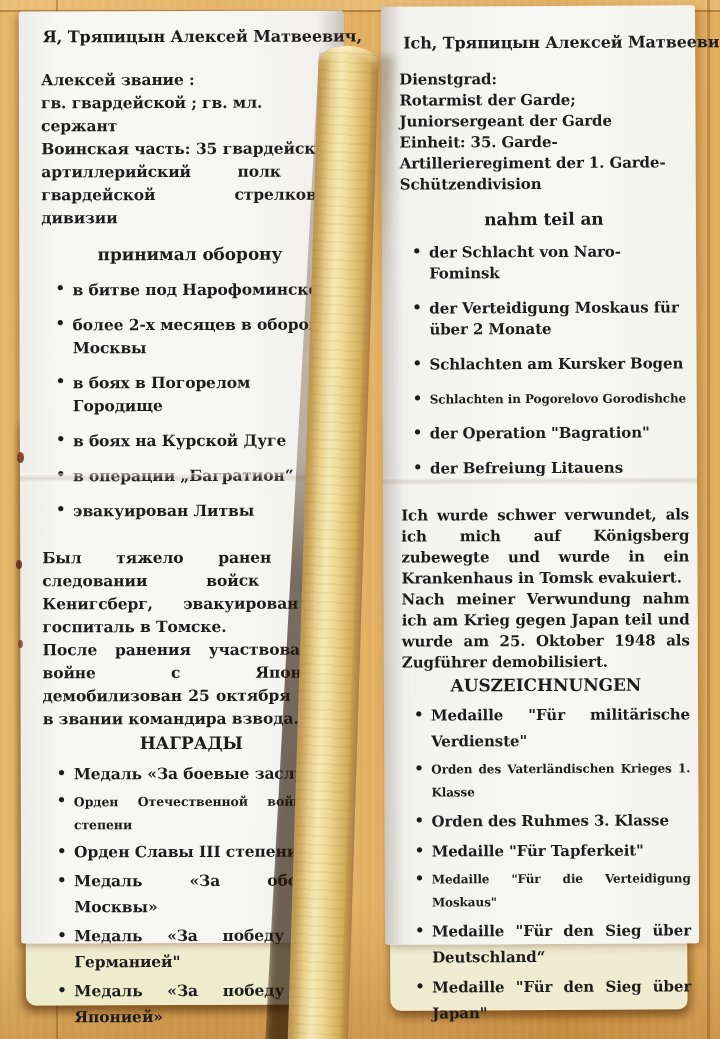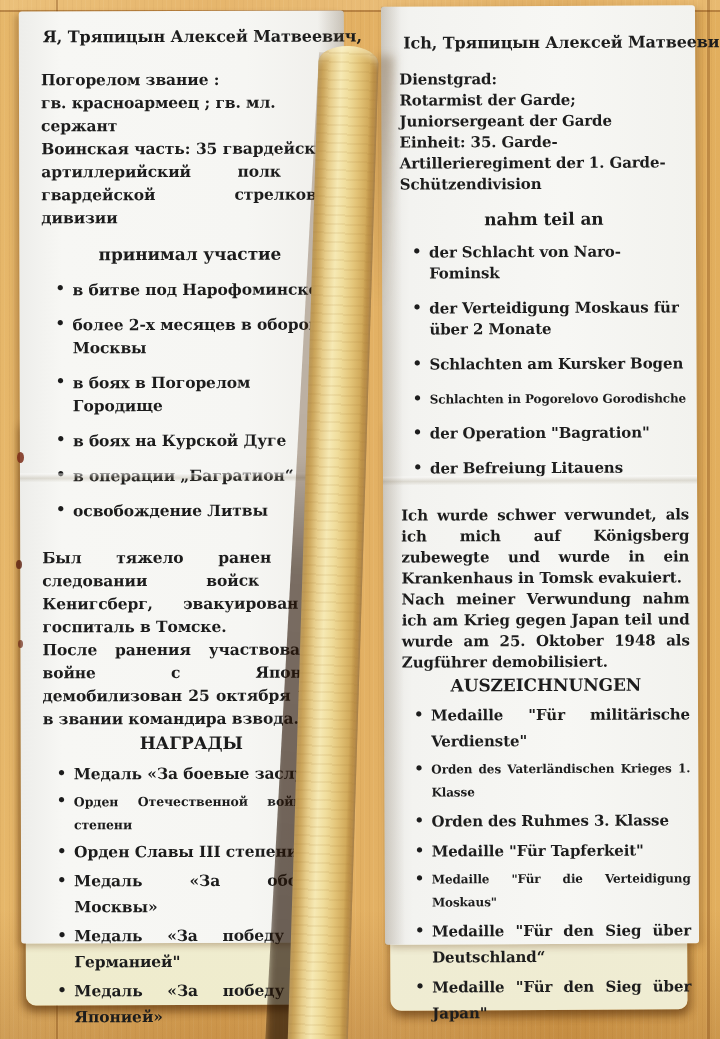--- a/index.html
+++ b/index.html
@@ -91,31 +91,31 @@
   <div class="seam-v1"></div>
   <div class="seam-v2"></div>
   <div class="wood-bottom-shade"></div>
 
   <div class="cream left"></div>
   <div class="cream right"></div>
 
   <div class="sheet left">
     <div class="inner ru">
       <p class="intro">Я, Тряпицын Алексей Матвеевич,</p>
-      <p>Погорелом звание :</p>
-      <p>гв. красноармеец ; гв. мл. сержант</p>
+      <p>Алексей звание :</p>
+      <p>гв. гвардейской ; гв. мл. сержант</p>
       <p class="just">Воинская часть:  35 гвардейский артиллерийский полк 1 гвардейской стрелковой дивизии</p>
-      <h2>принимал участие</h2>
+      <h2>принимал оборону</h2>
       <ul>
         <li>в битве под Нарофоминском</li>
         <li>более 2-х месяцев в обороне Москвы</li>
         <li>в боях в Погорелом Городище</li>
         <li>в боях на Курской Дуге</li>
         <li>в операции „Багратион“</li>
-        <li>освобождение Литвы</li>
+        <li>эвакуирован Литвы</li>
       </ul>
       <p class="just para">Был тяжело ранен при следовании войск на Кенигсберг, эвакуирован в госпиталь в Томске.</p>
       <p class="just">После ранения участвовал в войне с Японией, демобилизован 25 октября 1948 в звании командира взвода.</p>
       <h2 class="awards-h">НАГРАДЫ</h2>
       <ul class="awards">
         <li>Медаль «За боевые заслуги»</li>
         <li class="small">Орден Отечественной войны I степени</li>
         <li>Орден Славы III степени</li>
         <li>Медаль «За оборону Москвы»</li>
         <li>Медаль «За победу над Германией"</li>

